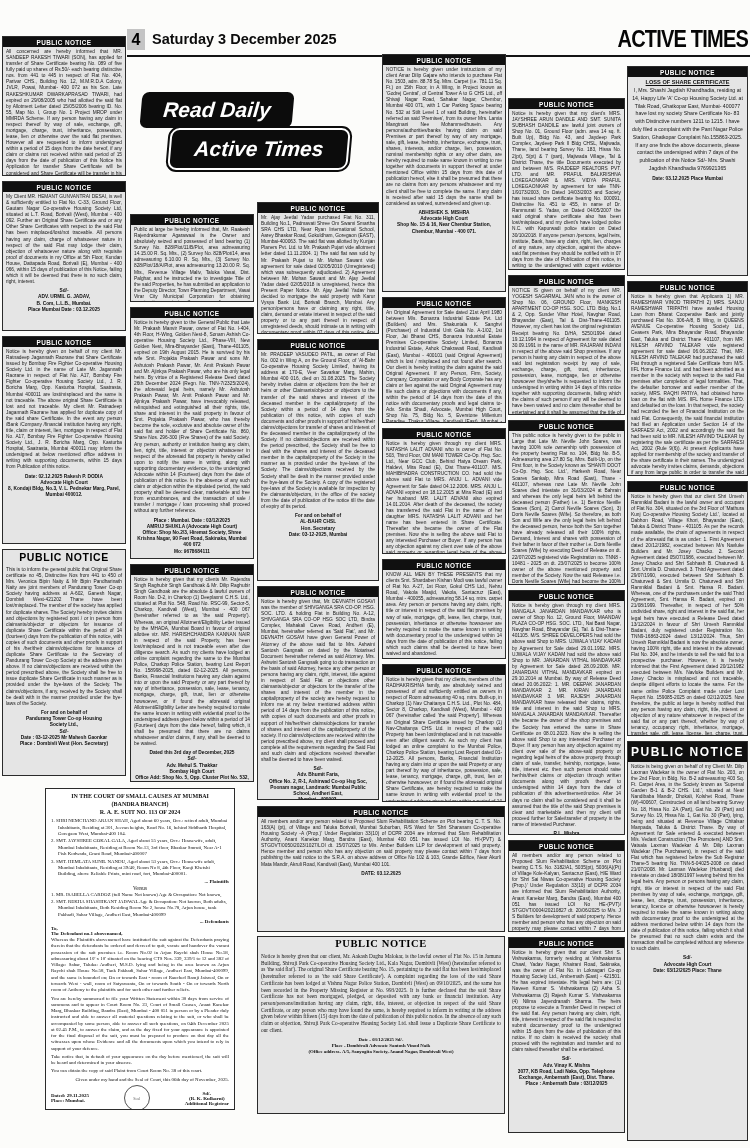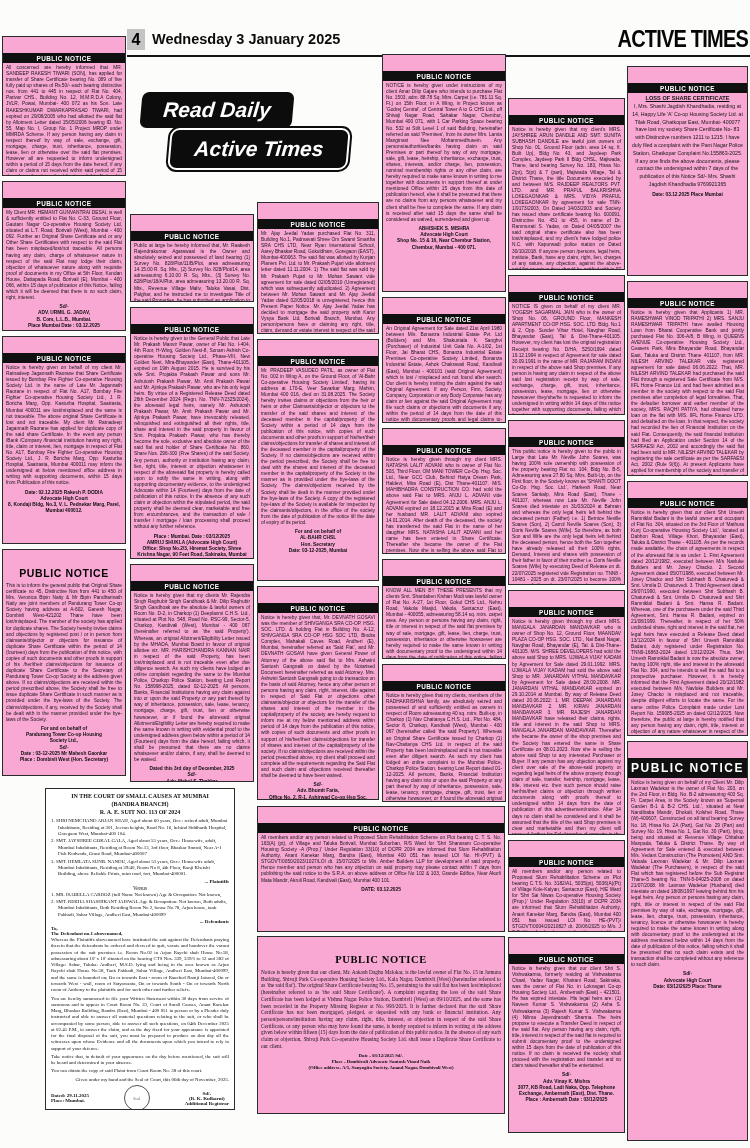--- a/index.html
+++ b/index.html
@@ -15,21 +15,21 @@
   
   #logo{position:absolute;left:139px;top:92px;width:210px;height:86px;z-index:6;}
   #logo .pill{position:absolute;background:#0c0c0c;color:#fff;font-weight:bold;font-style:italic;
       display:flex;align-items:center;justify-content:center;border-radius:7px;
       transform:skewX(-5deg);white-space:nowrap;}
   #logo .p1{left:2px;top:0;width:152px;height:36px;font-size:21px;}
   #logo .p2{left:32px;top:38px;width:176px;height:38px;font-size:21px;
       box-shadow:0 0 0 2px #fff,0 0 0 4px #0c0c0c;}
   
   .col{position:absolute;}
-  .notice{border:1px solid #2b2b2b;background:#f9a8d4;margin-bottom:5px;padding:18px 3px;
+  .notice{border:1px solid #2b2b2b;background:#e5e5e5;margin-bottom:5px;padding:2px 3px;
           overflow:hidden;box-sizing:border-box;}
   .hdr{background:#101010;color:#fff;text-align:center;font-weight:bold;font-size:6.4px;
        letter-spacing:.4px;padding:1.5px 0;margin:-2px -3px 2px -3px;}
   .v-open .hdr{background:none;color:#000;font-size:10.5px;letter-spacing:.6px;padding:1px 0 2px;}
   .v-bigbar .hdr{font-size:12px;letter-spacing:1.5px;padding:3px 0;}
   .sub{font-weight:bold;text-decoration:underline;text-align:center;font-size:5.6px;margin:1px 0 2px;}
   .bdy{font-size:4.8px;line-height:1.27;text-align:justify;color:#161616;}
   .bdy.center{text-align:center;font-size:5.2px;line-height:1.5;}
   .ftr{font-size:4.8px;font-weight:bold;text-align:center;white-space:pre-line;margin-top:3px;
        line-height:1.3;color:#0e0e0e;}
@@ -53,21 +53,21 @@
           font-weight:bold;margin-top:2px;}
   .seal{width:24px;height:24px;border:1px solid #555;border-radius:50%;display:flex;
         align-items:center;justify-content:center;font-size:4px;font-weight:normal;color:#666;}
   .c-sign{text-align:center;}
 </style>
 </head>
 <body>
 
 <div id="page">
   <div id="pageno">4</div>
-  <div id="date">Wednesday 3 January 2025</div>
+  <div id="date">Saturday 3 December 2025</div>
   <div id="masthead">ACTIVE TIMES</div>
   <div id="rule"></div>
 
   <div id="logo">
     <div class="pill p1">Read Daily</div>
     <div class="pill p2">Active Times</div>
   </div>
 
   <div id="columns">
       <div class="col" style="left: 2px; top: 36px; width: 124px;">

